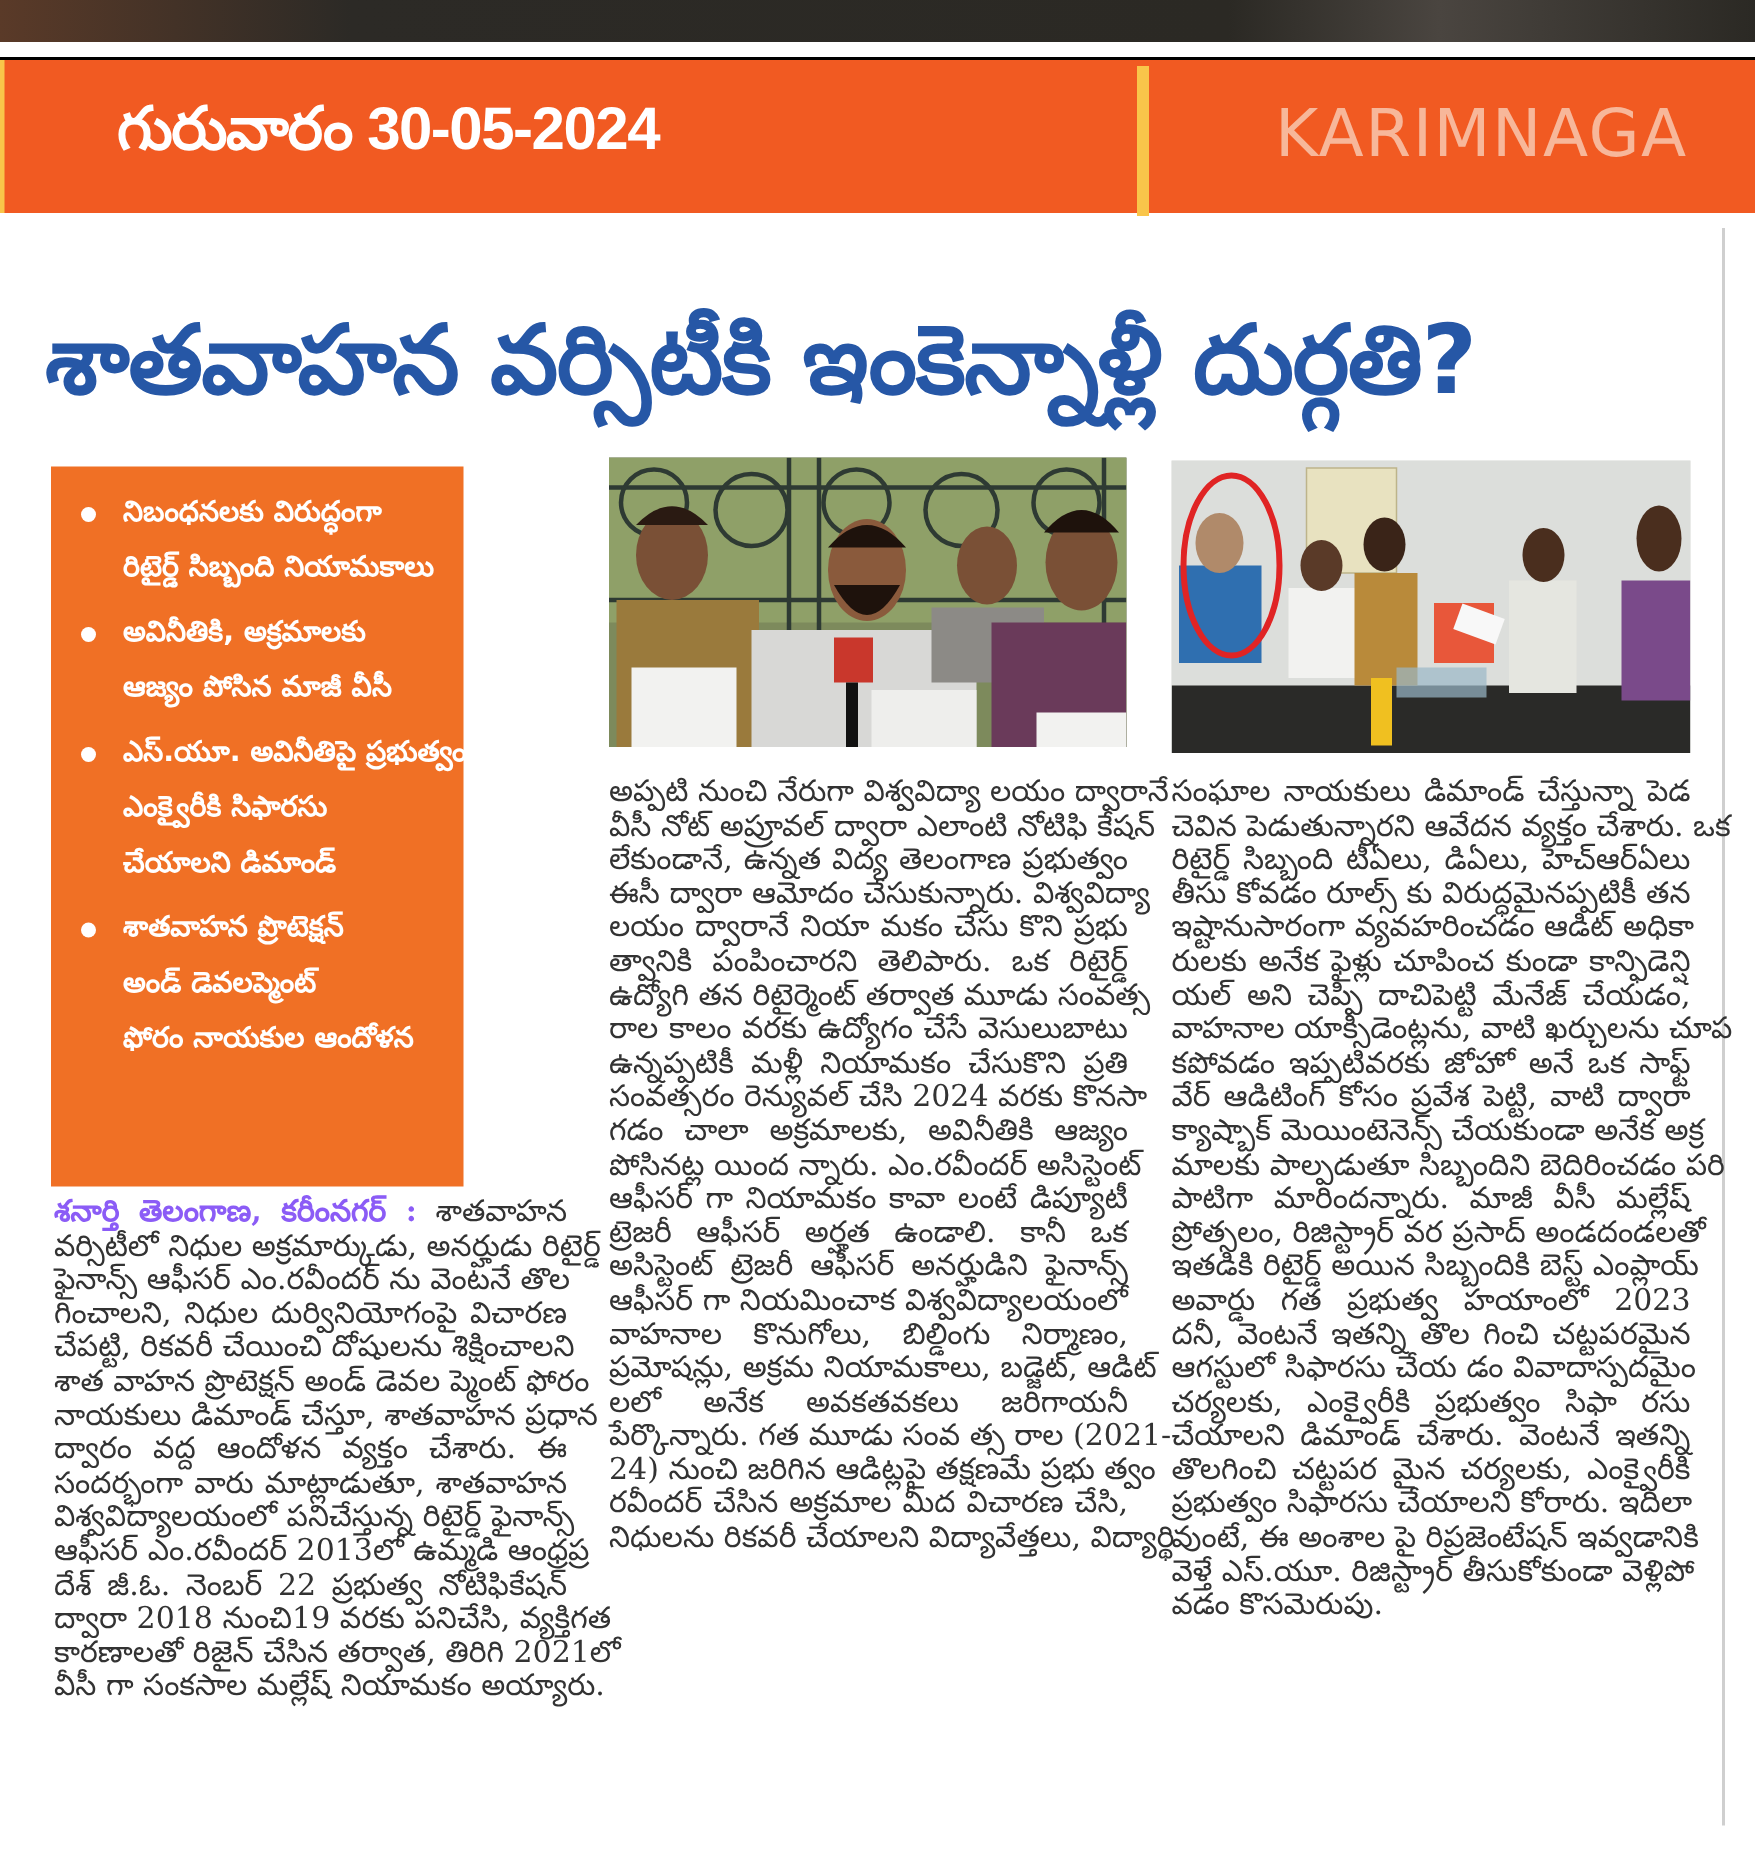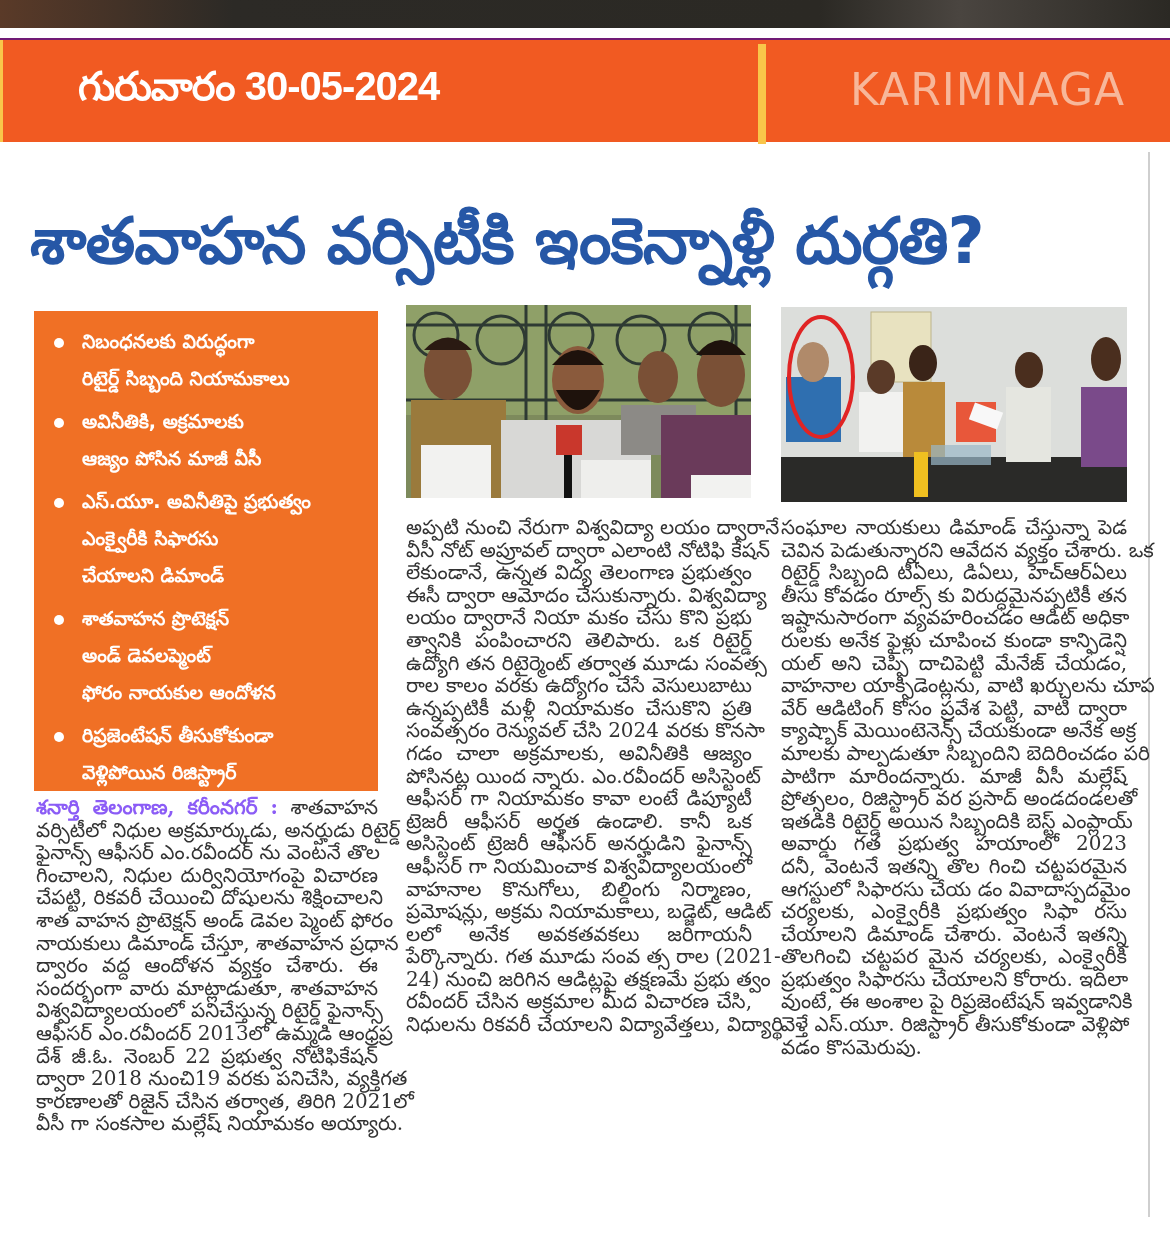--- a/index.html
+++ b/index.html
@@ -5,21 +5,21 @@
   * { box-sizing: border-box; margin: 0; padding: 0; }
   html, body { width: 1170px; height: 1238px; background: #ffffff; overflow: hidden; }
   body { font-family: "DejaVu Sans", sans-serif; position: relative; color: #222; }
 
   .topbar {
     position: absolute; left: 0; top: 0; width: 1170px; height: 28px;
     background: linear-gradient(90deg, #5a3a28 0%, #2c2a26 20%, #2b2924 70%, #4a4540 82%, #2b2924 100%);
   }
   .banner {
     position: absolute; left: 0; top: 38px; width: 1170px; height: 104px;
-    background: #f15a22; border-top: 2px solid #701a75;
+    background: #f15a22; border-top: 2px solid #000000;
     display: flex; align-items: center;
   }
   .banner .left-edge { position: absolute; left: 0; top: 0; width: 3px; height: 100%; background: #f9c54a; }
   .banner .date {
     position: absolute; left: 78px; top: 24px;
     font-family: "Liberation Sans", sans-serif; font-weight: bold;
     font-size: 40px; color: #ffffff; letter-spacing: -1px;
   }
   .banner .divider {
     position: absolute; left: 758px; top: 4px; width: 8px; height: 100px; background: #f9c54a;
@@ -32,21 +32,21 @@
   }
 
   .headline {
     position: absolute; left: 30px; top: 180px; width: 1100px;
     font-family: "DejaVu Sans", sans-serif; font-weight: bold;
     font-size: 64px; color: #2657a6; letter-spacing: -1px; white-space: nowrap; margin-top: 24px;
   }
   .vrule { position: absolute; left: 1148px; top: 152px; width: 2px; height: 1065px; background: #cfcfcf; }
 
   .highlights {
-    position: absolute; left: 34px; top: 311px; width: 344px; height: 480px;
+    position: absolute; left: 34px; top: 311px; width: 275px; height: 480px;
     background: #f07025; padding: 12px 12px 16px 18px;
   }
   .highlights ul { list-style: none; }
   .highlights li { position: relative; padding-left: 30px; margin-bottom: 6px; }
   .highlights li .bullet {
     position: absolute; left: 2px; top: 15px; width: 10px; height: 10px; border-radius: 50%; background: #ffffff;
   }
   .highlights .line {
     display: block; color: #ffffff; font-size: 19px; line-height: 37px; font-weight: bold; white-space: nowrap;
   }
@@ -95,25 +95,20 @@
         <span class="bullet"></span>
         <span class="line">ఎస్.యూ. అవినీతిపై ప్రభుత్వం</span>
         <span class="line">ఎంక్వైరీకి సిఫారసు</span>
         <span class="line">చేయాలని డిమాండ్</span>
       </li>
       <li>
         <span class="bullet"></span>
         <span class="line">శాతవాహన ప్రొటెక్షన్</span>
         <span class="line">అండ్ డెవలప్మెంట్</span>
         <span class="line">ఫోరం నాయకుల ఆందోళన</span>
-      </li>
-      <li>
-        <span class="bullet"></span>
-        <span class="line">రిప్రజెంటేషన్ తీసుకోకుండా</span>
-        <span class="line">వెళ్లిపోయిన రిజిస్ట్రార్</span>
       </li>
     </ul>
 </div>
 
 <div class="photo photo1">
   <svg width="345" height="193" viewBox="0 0 345 193">
     <rect width="345" height="193" fill="#7d8a5c"></rect>
     <rect x="0" y="0" width="345" height="110" fill="#8fa068"></rect>
     <g stroke="#2e3a33" stroke-width="3" fill="none">
       <path d="M0 20 H345"></path>
@@ -230,20 +225,21 @@
   </div>
 <div class="col col3" id="col3">
     <span class="ln">సంఘాల నాయకులు డిమాండ్ చేస్తున్నా పెడ</span>
     <span class="ln">చెవిన పెడుతున్నారని ఆవేదన వ్యక్తం చేశారు. ఒక</span>
     <span class="ln">రిటైర్డ్ సిబ్బంది టీఏలు, డిఏలు, హెచ్ఆర్ఏలు</span>
     <span class="ln">తీసు కోవడం రూల్స్ కు విరుద్ధమైనప్పటికీ తన</span>
     <span class="ln">ఇష్టానుసారంగా వ్యవహరించడం ఆడిట్ అధికా</span>
     <span class="ln">రులకు అనేక ఫైళ్లు చూపించ కుండా కాన్ఫిడెన్షి</span>
     <span class="ln">యల్ అని చెప్పి దాచిపెట్టి మేనేజ్ చేయడం,</span>
     <span class="ln">వాహనాల యాక్సిడెంట్లను, వాటి ఖర్చులను చూప</span>
+    <span class="ln">కపోవడం ఇప్పటివరకు జోహో అనే ఒక సాఫ్ట్</span>
     <span class="ln">వేర్ ఆడిటింగ్ కోసం ప్రవేశ పెట్టి, వాటి ద్వారా</span>
     <span class="ln">క్యాష్బాక్ మెయింటెనెన్స్ చేయకుండా అనేక అక్ర</span>
     <span class="ln">మాలకు పాల్పడుతూ సిబ్బందిని బెదిరించడం పరి</span>
     <span class="ln">పాటిగా మారిందన్నారు. మాజీ వీసీ మల్లేష్</span>
     <span class="ln">ప్రోత్సలం, రిజిస్ట్రార్ వర ప్రసాద్ అండదండలతో</span>
     <span class="ln">ఇతడికి రిటైర్డ్ అయిన సిబ్బందికి బెస్ట్ ఎంప్లాయ్</span>
     <span class="ln">అవార్డు గత ప్రభుత్వ హయాంలో 2023</span>
     <span class="ln">దనీ, వెంటనే ఇతన్ని తొల గించి చట్టపరమైన</span>
     <span class="ln">ఆగస్టులో సిఫారసు చేయ డం వివాదాస్పదమైం</span>
     <span class="ln">చర్యలకు, ఎంక్వైరీకి ప్రభుత్వం సిఫా రసు</span>

